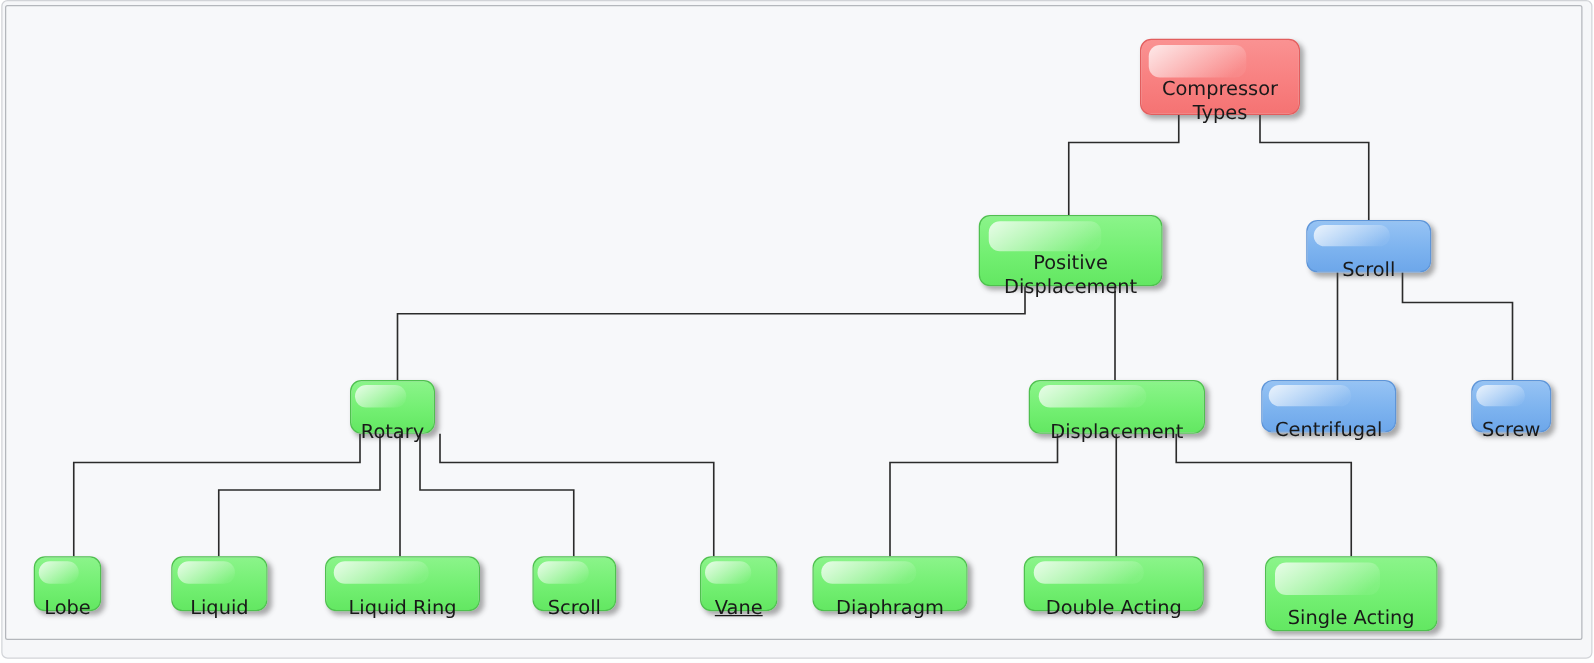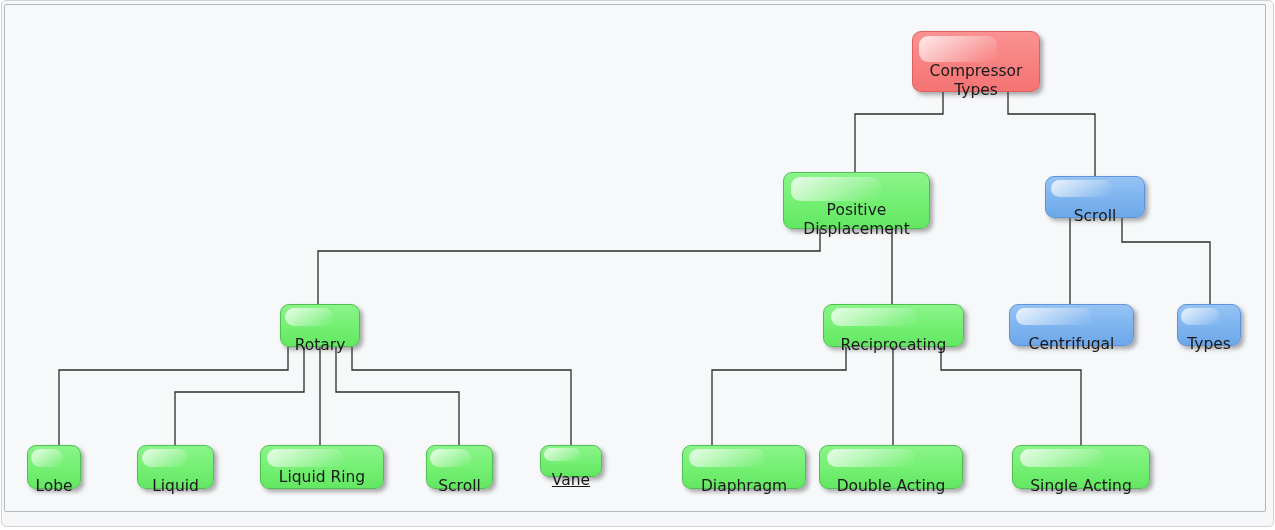--- a/index.html
+++ b/index.html
@@ -30,32 +30,32 @@
          border-color:#4fc04f;}
   .blue{background:linear-gradient(to bottom,#96c3f4,#7db3ef 55%,#6da7ea);
         border-color:#5e95d8;}
   .red{background:linear-gradient(to bottom,#fa9292,#f88080 55%,#f57373);
        border-color:#e25e5e;}
 
   
   .n-root  {left:912px;top:31px;width:128px;height:61px;}
   .n-pd    {left:783px;top:172px;width:147px;height:57px;}
   .n-dyn   {left:1045px;top:176px;width:100px;height:42px;}
-  .n-rot   {left:280px;top:304px;width:80px;height:43px;}
+  .n-rot   {left:280px;top:304px;width:68px;height:43px;}
   .n-rec   {left:823px;top:304px;width:141px;height:43px;}
-  .n-cen   {left:1009px;top:304px;width:125px;height:42px;}
+  .n-cen   {left:1009px;top:304px;width:108px;height:42px;}
   .n-axi   {left:1177px;top:304px;width:64px;height:42px;}
   .n-lobe  {left:27px;top:445px;width:54px;height:44px;}
   .n-screw {left:137px;top:445px;width:77px;height:44px;}
-  .n-lr    {left:260px;top:445px;width:124px;height:44px;align-items:flex-end;}
+  .n-lr    {left:260px;top:445px;width:124px;height:44px;}
   .n-scroll{left:426px;top:445px;width:67px;height:44px;}
-  .n-vane  {left:540px;top:445px;width:62px;height:32px;text-decoration:underline;}
-  .n-dia   {left:682px;top:445px;width:124px;height:44px;}
+  .n-vane  {left:560px;top:445px;width:62px;height:44px;text-decoration:underline;}
+  .n-dia   {left:650px;top:445px;width:124px;height:44px;}
   .n-da    {left:819px;top:445px;width:144px;height:44px;}
-  .n-sa    {left:1012px;top:445px;width:138px;height:44px;}
+  .n-sa    {left:1012px;top:445px;width:138px;height:60px;}
 </style>
 </head>
 <body>
 
 <div class="outer-card"></div>
 <div class="panel"></div>
 
 <svg class="connectors" viewBox="0 0 1275 530" xmlns="http://www.w3.org/2000/svg">
   <polyline points="943,92 943,114 855,114 855,172"></polyline>
   <polyline points="1008,92 1008,114 1095,114 1095,176"></polyline>
@@ -79,27 +79,27 @@
 <div class="node green n-pd">
   <span>Positive Displacement</span>
 </div>
 <div class="node blue n-dyn">
   <span>Scroll</span>
 </div>
 <div class="node green n-rot">
   <span>Rotary</span>
 </div>
 <div class="node green n-rec">
-  <span>Reciprocating</span>
+  <span>Displacement</span>
 </div>
 <div class="node blue n-cen">
   <span>Centrifugal</span>
 </div>
 <div class="node blue n-axi">
-  <span>Types</span>
+  <span>Screw</span>
 </div>
 <div class="node green n-lobe">
   <span>Lobe</span>
 </div>
 <div class="node green n-screw">
   <span>Liquid</span>
 </div>
 <div class="node green n-lr">
   <span>Liquid Ring</span>
 </div>

